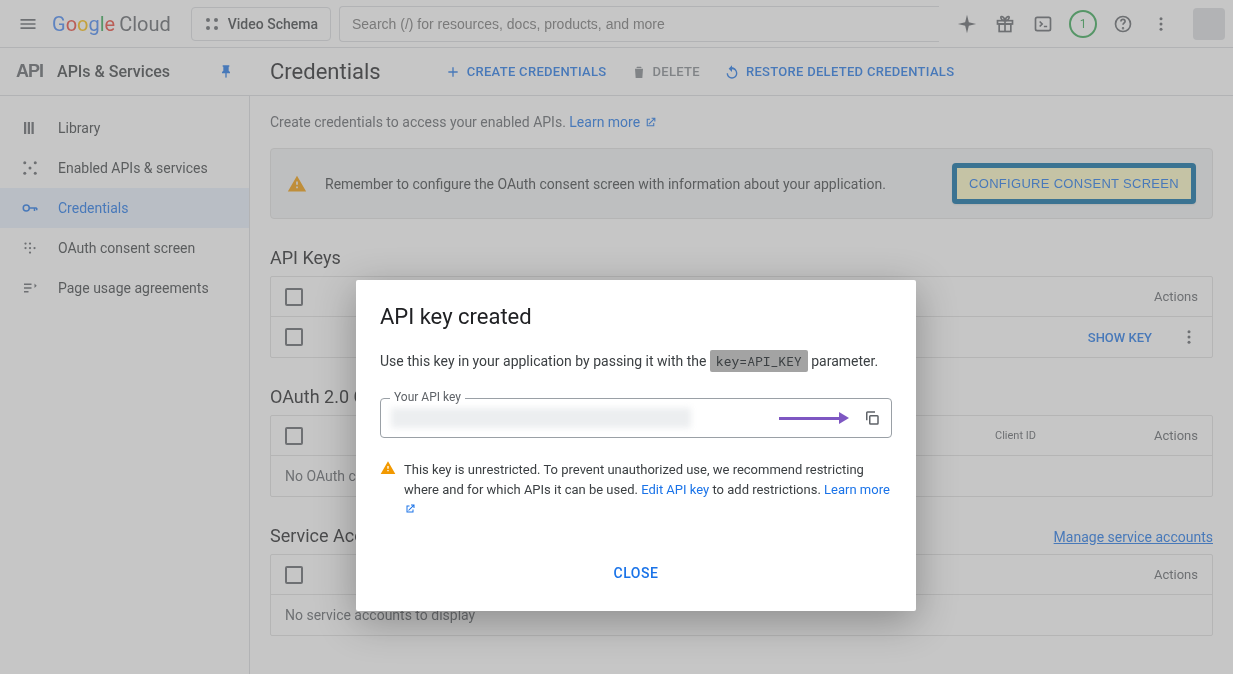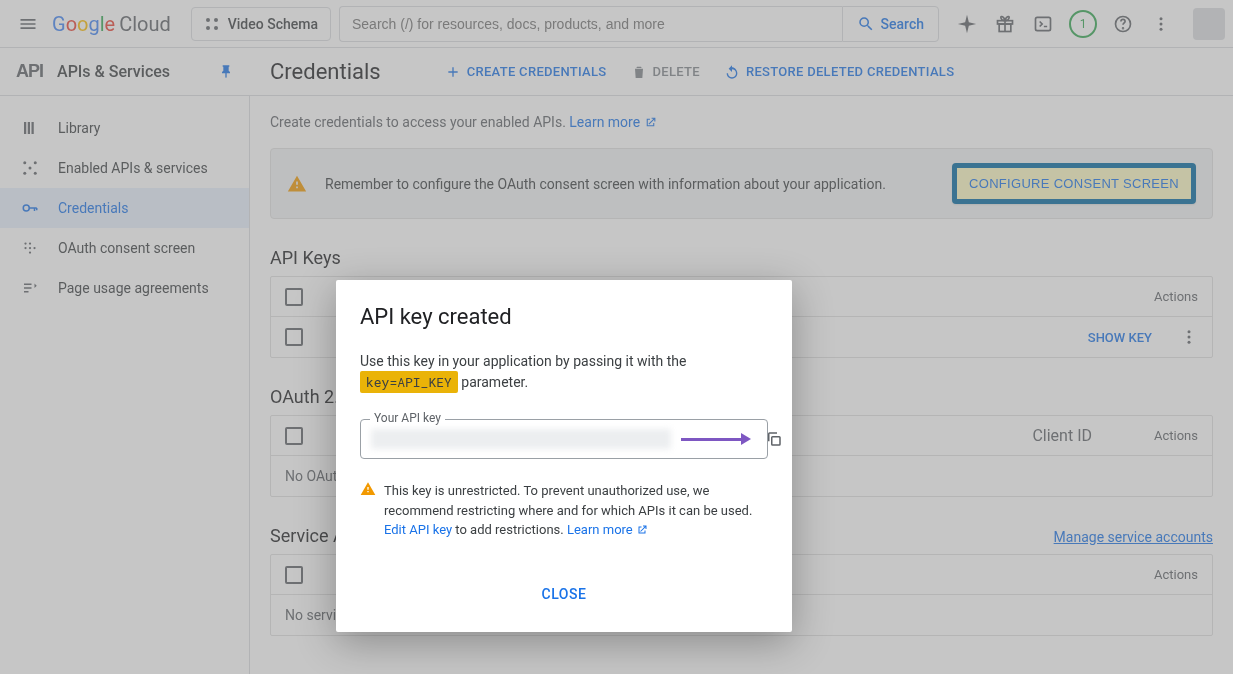--- a/index.html
+++ b/index.html
@@ -47,32 +47,32 @@
   .conf-btn { margin-left:auto; background:#fef9c3; border:5px solid #0369a1; border-radius:4px; padding:8px 12px; color:#1a73e8; font-weight:500; font-size:13px; letter-spacing:.3px; box-shadow:0 1px 2px rgba(0,0,0,.1); cursor:pointer;}
   
   .sect-h { font-size:18px; font-weight:400; color:#202124; margin-top:28px; margin-bottom:8px;}
   .tbl { border:1px solid #e0e0e0; border-radius:2px; }
   .tbl-row { display:flex; align-items:center; height:40px; border-bottom:1px solid #e0e0e0; padding:0 14px; gap:18px;}
   .tbl-row:last-child { border-bottom:none; }
   .chk { width:18px; height:18px; border:2px solid #5f6368; border-radius:2px; cursor:pointer;}
   .col-actions { margin-left:auto; color:#5f6368; font-size:13px;}
   .show-key { color:#1a73e8; font-weight:500; font-size:13px; cursor:pointer; margin-right:10px;}
   .kebab { cursor:pointer; color:#5f6368;}
-  .col-clientid { margin-left:auto; margin-right:44px; color:#5f6368; font-size:16px;}
+  .col-clientid { margin-left:auto; margin-right:100px; color:#5f6368; font-size:11px;}
   .manage-link { color:#1a73e8; text-decoration:underline; cursor:pointer; font-size:14px;}
   .flex-between { display:flex; justify-content:space-between; align-items:baseline; }
   
   
   .dim { position:absolute; inset:0; background:rgba(128,128,128,.45); }
   
   
-  .dialog { position:absolute; left:336px; top:280px; width:456px; background:#fff; border-radius:2px; box-shadow:0 10px 40px rgba(0,0,0,.3); padding:24px; }
+  .dialog { position:absolute; left:356px; top:280px; width:560px; background:#fff; border-radius:2px; box-shadow:0 10px 40px rgba(0,0,0,.3); padding:24px; }
   .dlg-title { font-size:22px; font-weight:400; color:#202124; margin-bottom:22px;}
   .dlg-body { font-size:14px; color:#3c4043; line-height:1.5;}
-  code.inline { font-family:"Roboto Mono",monospace; background:#eab308; padding:2px 6px; border-radius:2px; font-size:13px;}
+  code.inline { font-family:"Roboto Mono",monospace; background:#a3a3a3; padding:2px 6px; border-radius:2px; font-size:13px;}
   .field-wrap { position:relative; margin-top:26px; }
   .field-label { position:absolute; top:-8px; left:10px; background:#fff; padding:0 4px; font-size:12px; color:#5f6368;}
   .field-box { border:1px solid #9aa0a6; border-radius:4px; height:40px; display:flex; align-items:center; padding:0 10px; gap:10px;}
   .key-blur { flex:0 0 300px; height:20px; background:#eceef0; filter:blur(3px);}
   .arrow-annot { display:flex; align-items:center; margin-left:auto; margin-right:4px;}
   .arrow-line { width:60px; height:3px; background:#7e57c2;}
   .arrow-head { width:0;height:0;border-top:6px solid transparent;border-bottom:6px solid transparent;border-left:10px solid #7e57c2;}
   .copy-ic { cursor:pointer; color:#5f6368;}
   .dlg-warn { display:flex; gap:8px; margin-top:22px; font-size:13px; color:#3c4043; line-height:1.5;}
   .dlg-actions { display:flex; justify-content:center; margin-top:40px;}
@@ -102,26 +102,20 @@
     <svg width="16" height="16" viewBox="0 0 24 24" fill="#5f6368">
         <circle cx="6" cy="6" r="3"></circle>
         <circle cx="18" cy="6" r="3"></circle>
         <circle cx="6" cy="18" r="3"></circle>
         <circle cx="18" cy="18" r="3"></circle>
       </svg>
     <span>Video Schema</span>
   </div>
   <div class="search-wrap">
     <input class="search-input" placeholder="Search (/) for resources, docs, products, and more" style="">
-    <div class="search-btn">
-      <svg width="18" height="18" viewBox="0 0 24 24" fill="#1a73e8">
-          <path d="M15.5 14h-.79l-.28-.27A6.471 6.471 0 0016 9.5 6.5 6.5 0 109.5 16c1.61 0 3.09-.59 4.23-1.57l.27.28v.79l5 4.99L20.49 19l-4.99-5zm-6 0C7.01 14 5 11.99 5 9.5S7.01 5 9.5 5 14 7.01 14 9.5 11.99 14 9.5 14z"></path>
-        </svg>
-      <span>Search</span>
-    </div>
   </div>
   <div class="top-icons">
     <div class="ic">
         <svg width="22" height="22" viewBox="0 0 24 24" fill="#5f6368">
           <path d="M12 2l2 8 8 2-8 2-2 8-2-8-8-2 8-2z"></path>
         </svg>
       </div>
     <div class="ic">
         <svg width="20" height="20" viewBox="0 0 24 24" fill="none" stroke="#5f6368" stroke-width="2">
           <rect x="3" y="8" width="18" height="4"></rect>

